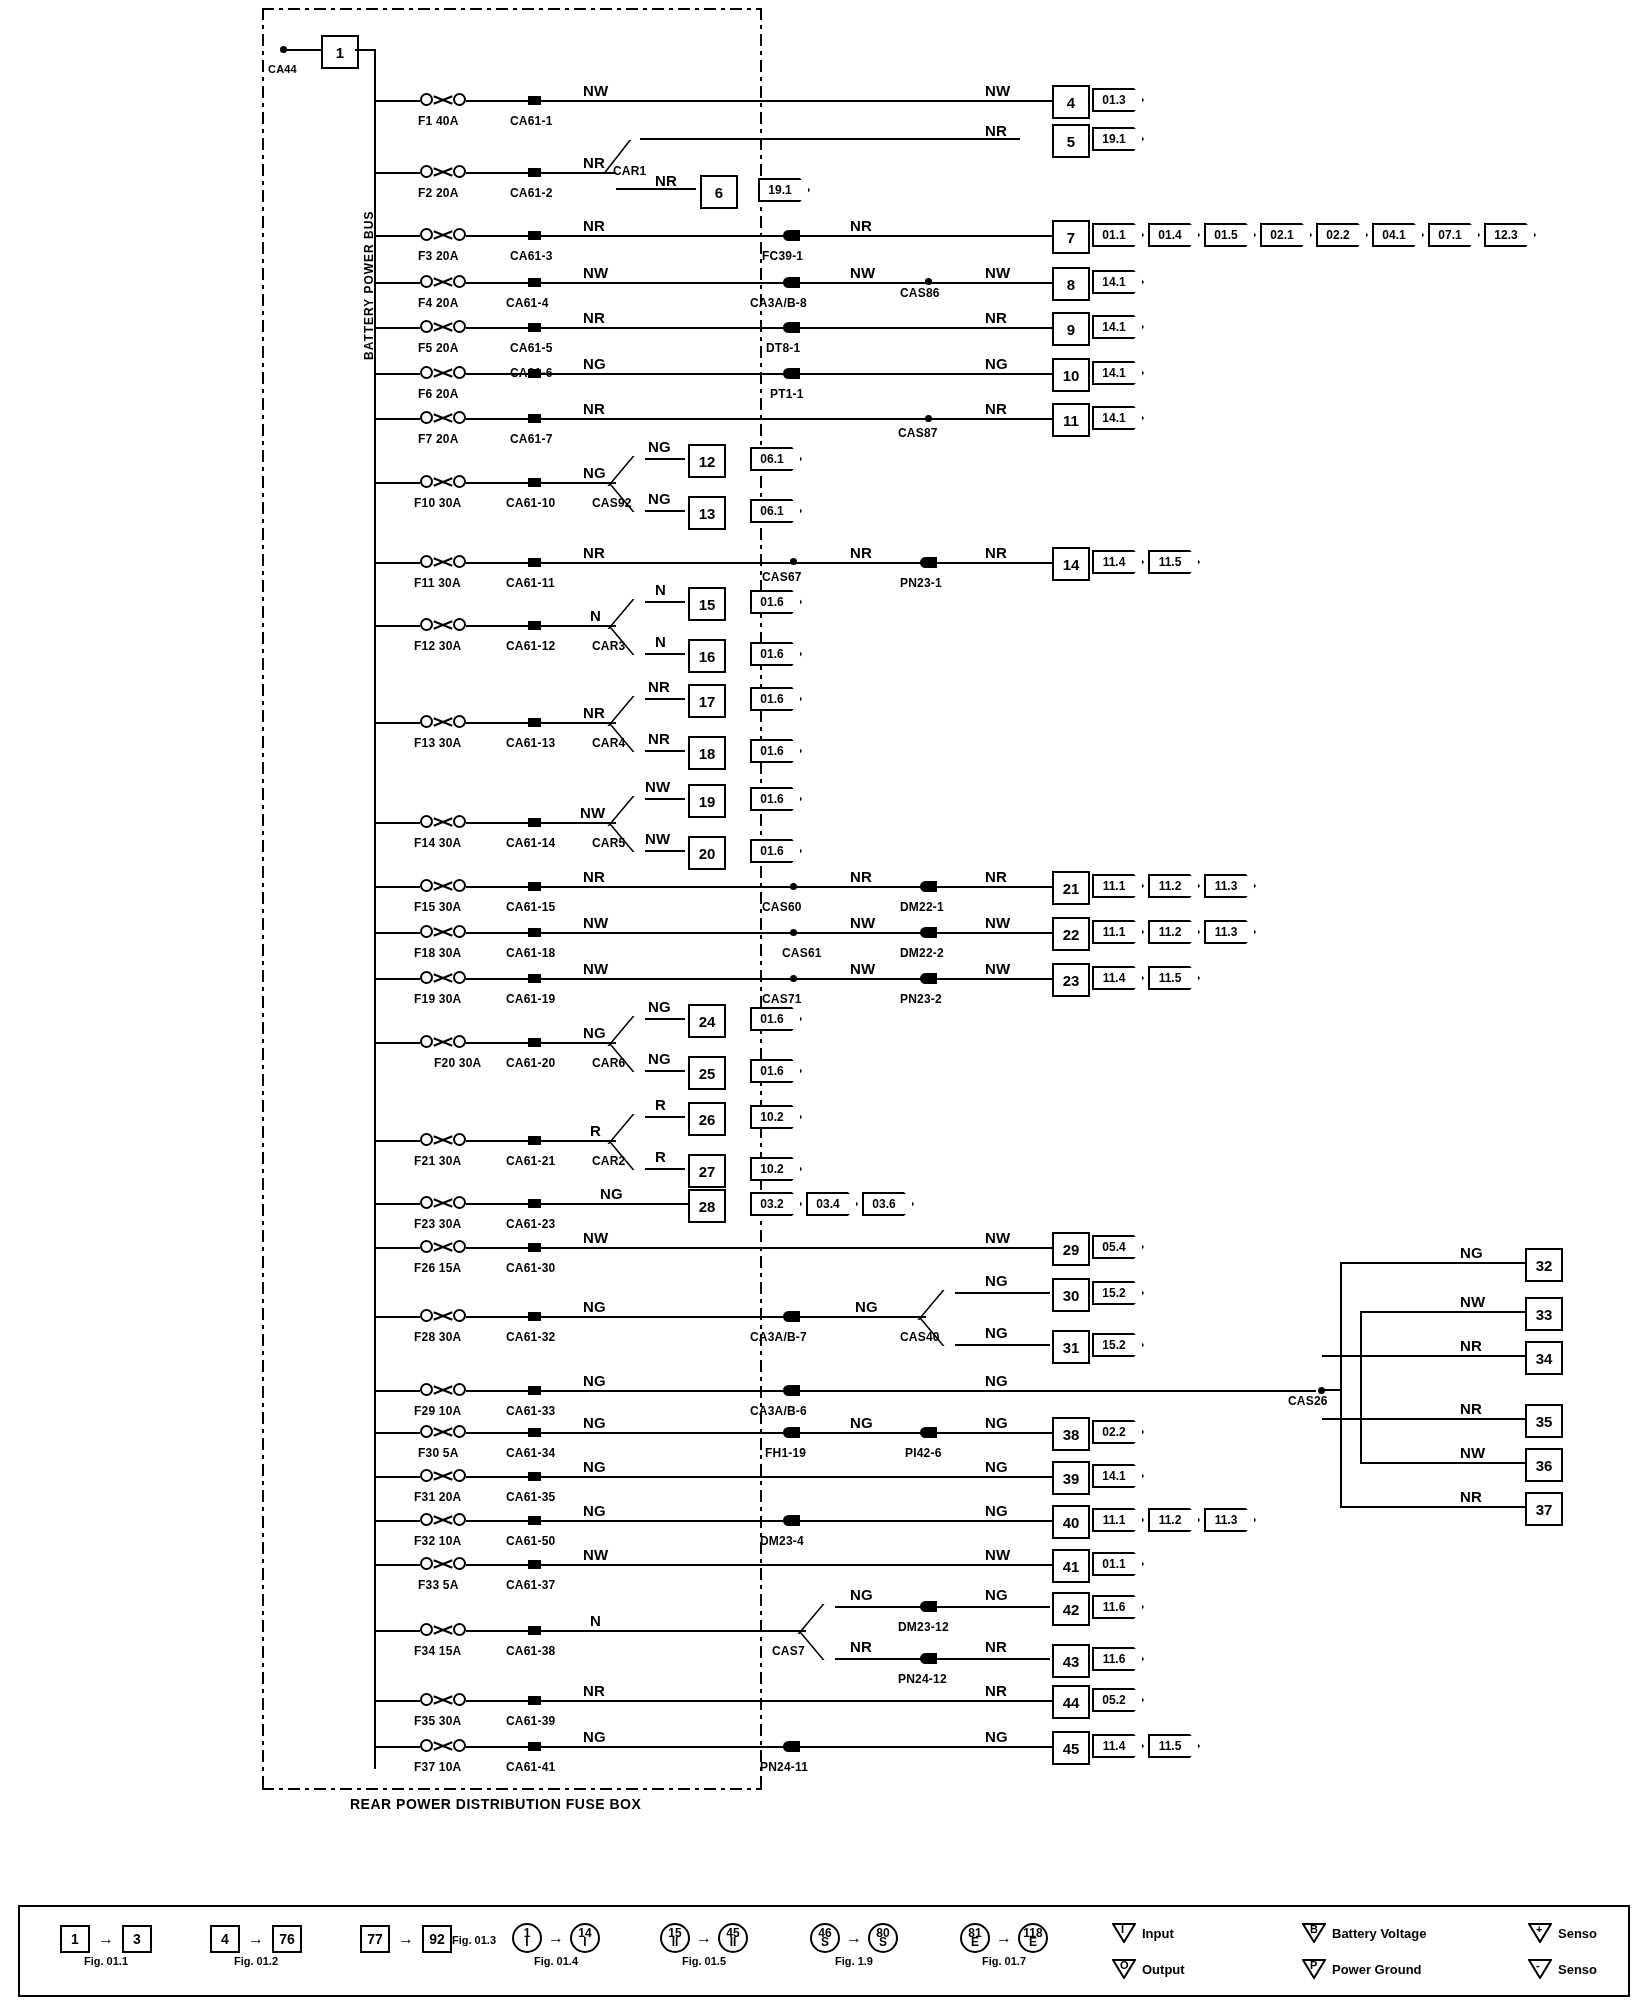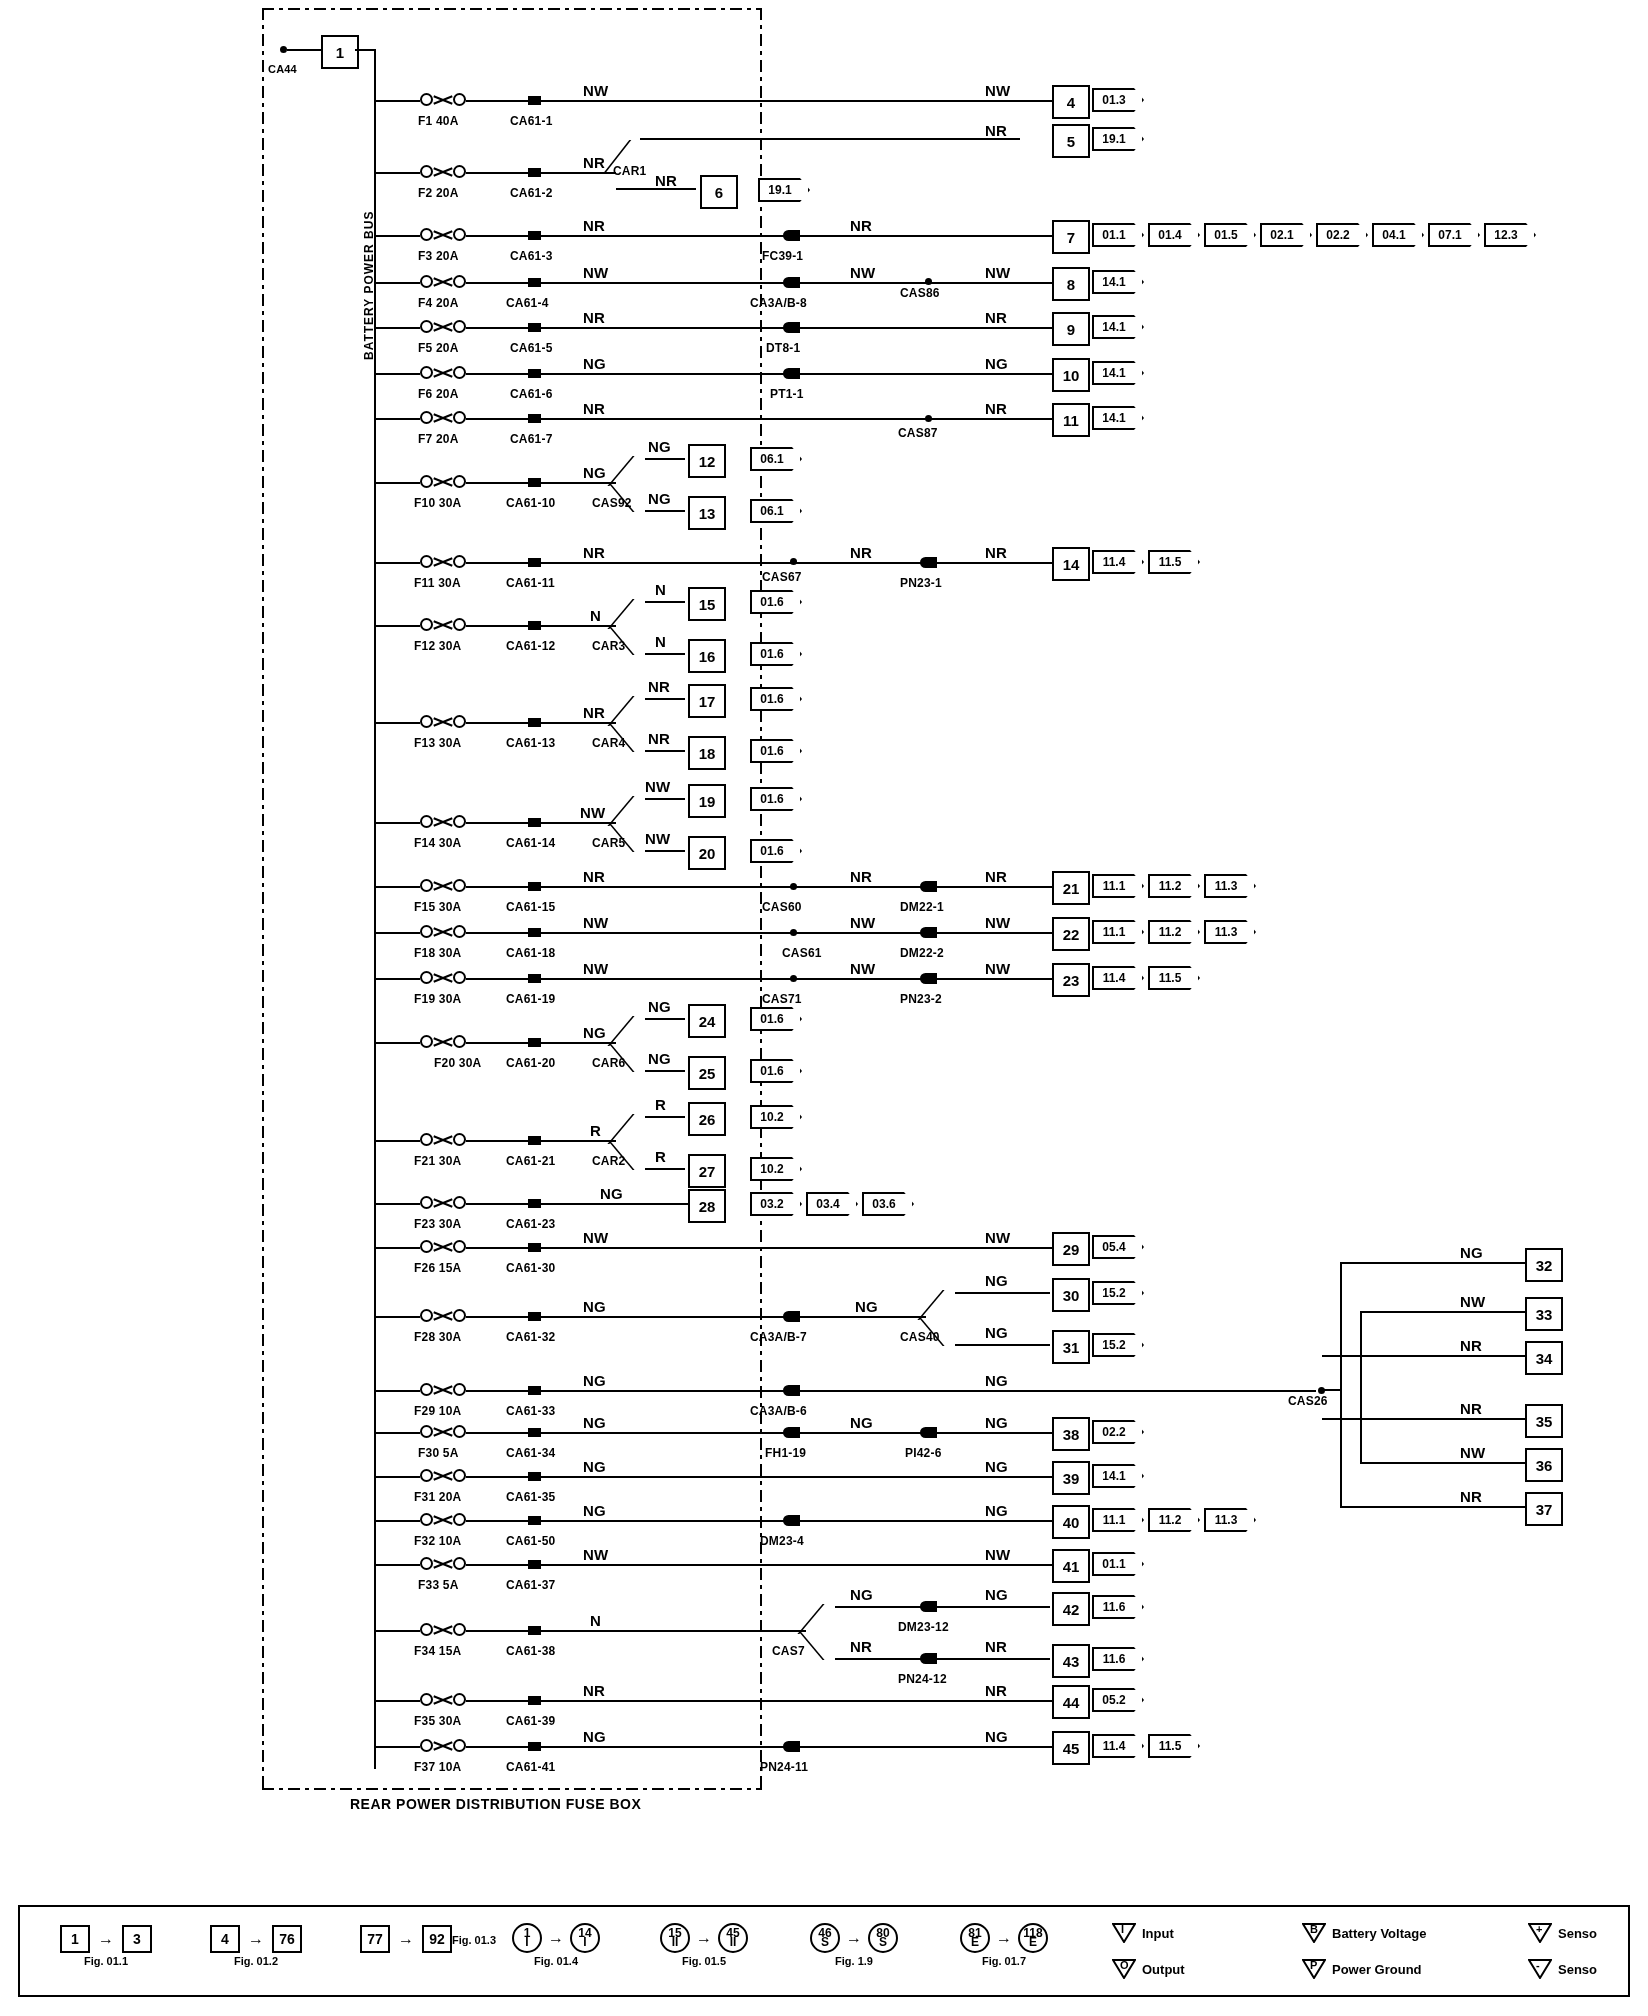--- a/index.html
+++ b/index.html
@@ -190,21 +190,21 @@
   <div class="fuse" style="left:420px;top:365px;">
       <div class="c l"></div>
       <div class="x1"></div>
       <div class="x2"></div>
       <div class="c r"></div>
     </div>
   <div class="ln h" style="left:466px;top:373px;width:600px;"></div>
   <div class="blk" style="left:528px;top:369px;"></div>
   <div class="conn" style="left:783px;top:368px;"></div>
   <div class="lbl small" style="left:418px;top:387px;">F6 20A</div>
-  <div class="lbl small" style="left:510px;top:387px;">CA61-6</div>
+  <div class="lbl small" style="left:510px;top:366px;">CA61-6</div>
   <div class="lbl small" style="left:770px;top:387px;">PT1-1</div>
   <div class="lbl" style="left:583px;top:355px;">NG</div>
   <div class="lbl" style="left:985px;top:355px;">NG</div>
   <div class="sq w34" style="left:1052px;top:358px;">10</div>
   <div class="flag" style="left:1092px;top:361px;width:52px;">14.1</div>
 
   <div class="ln h" style="left:374px;top:418px;width:46px;"></div>
   <div class="fuse" style="left:420px;top:410px;">
       <div class="c l"></div>
       <div class="x1"></div>

